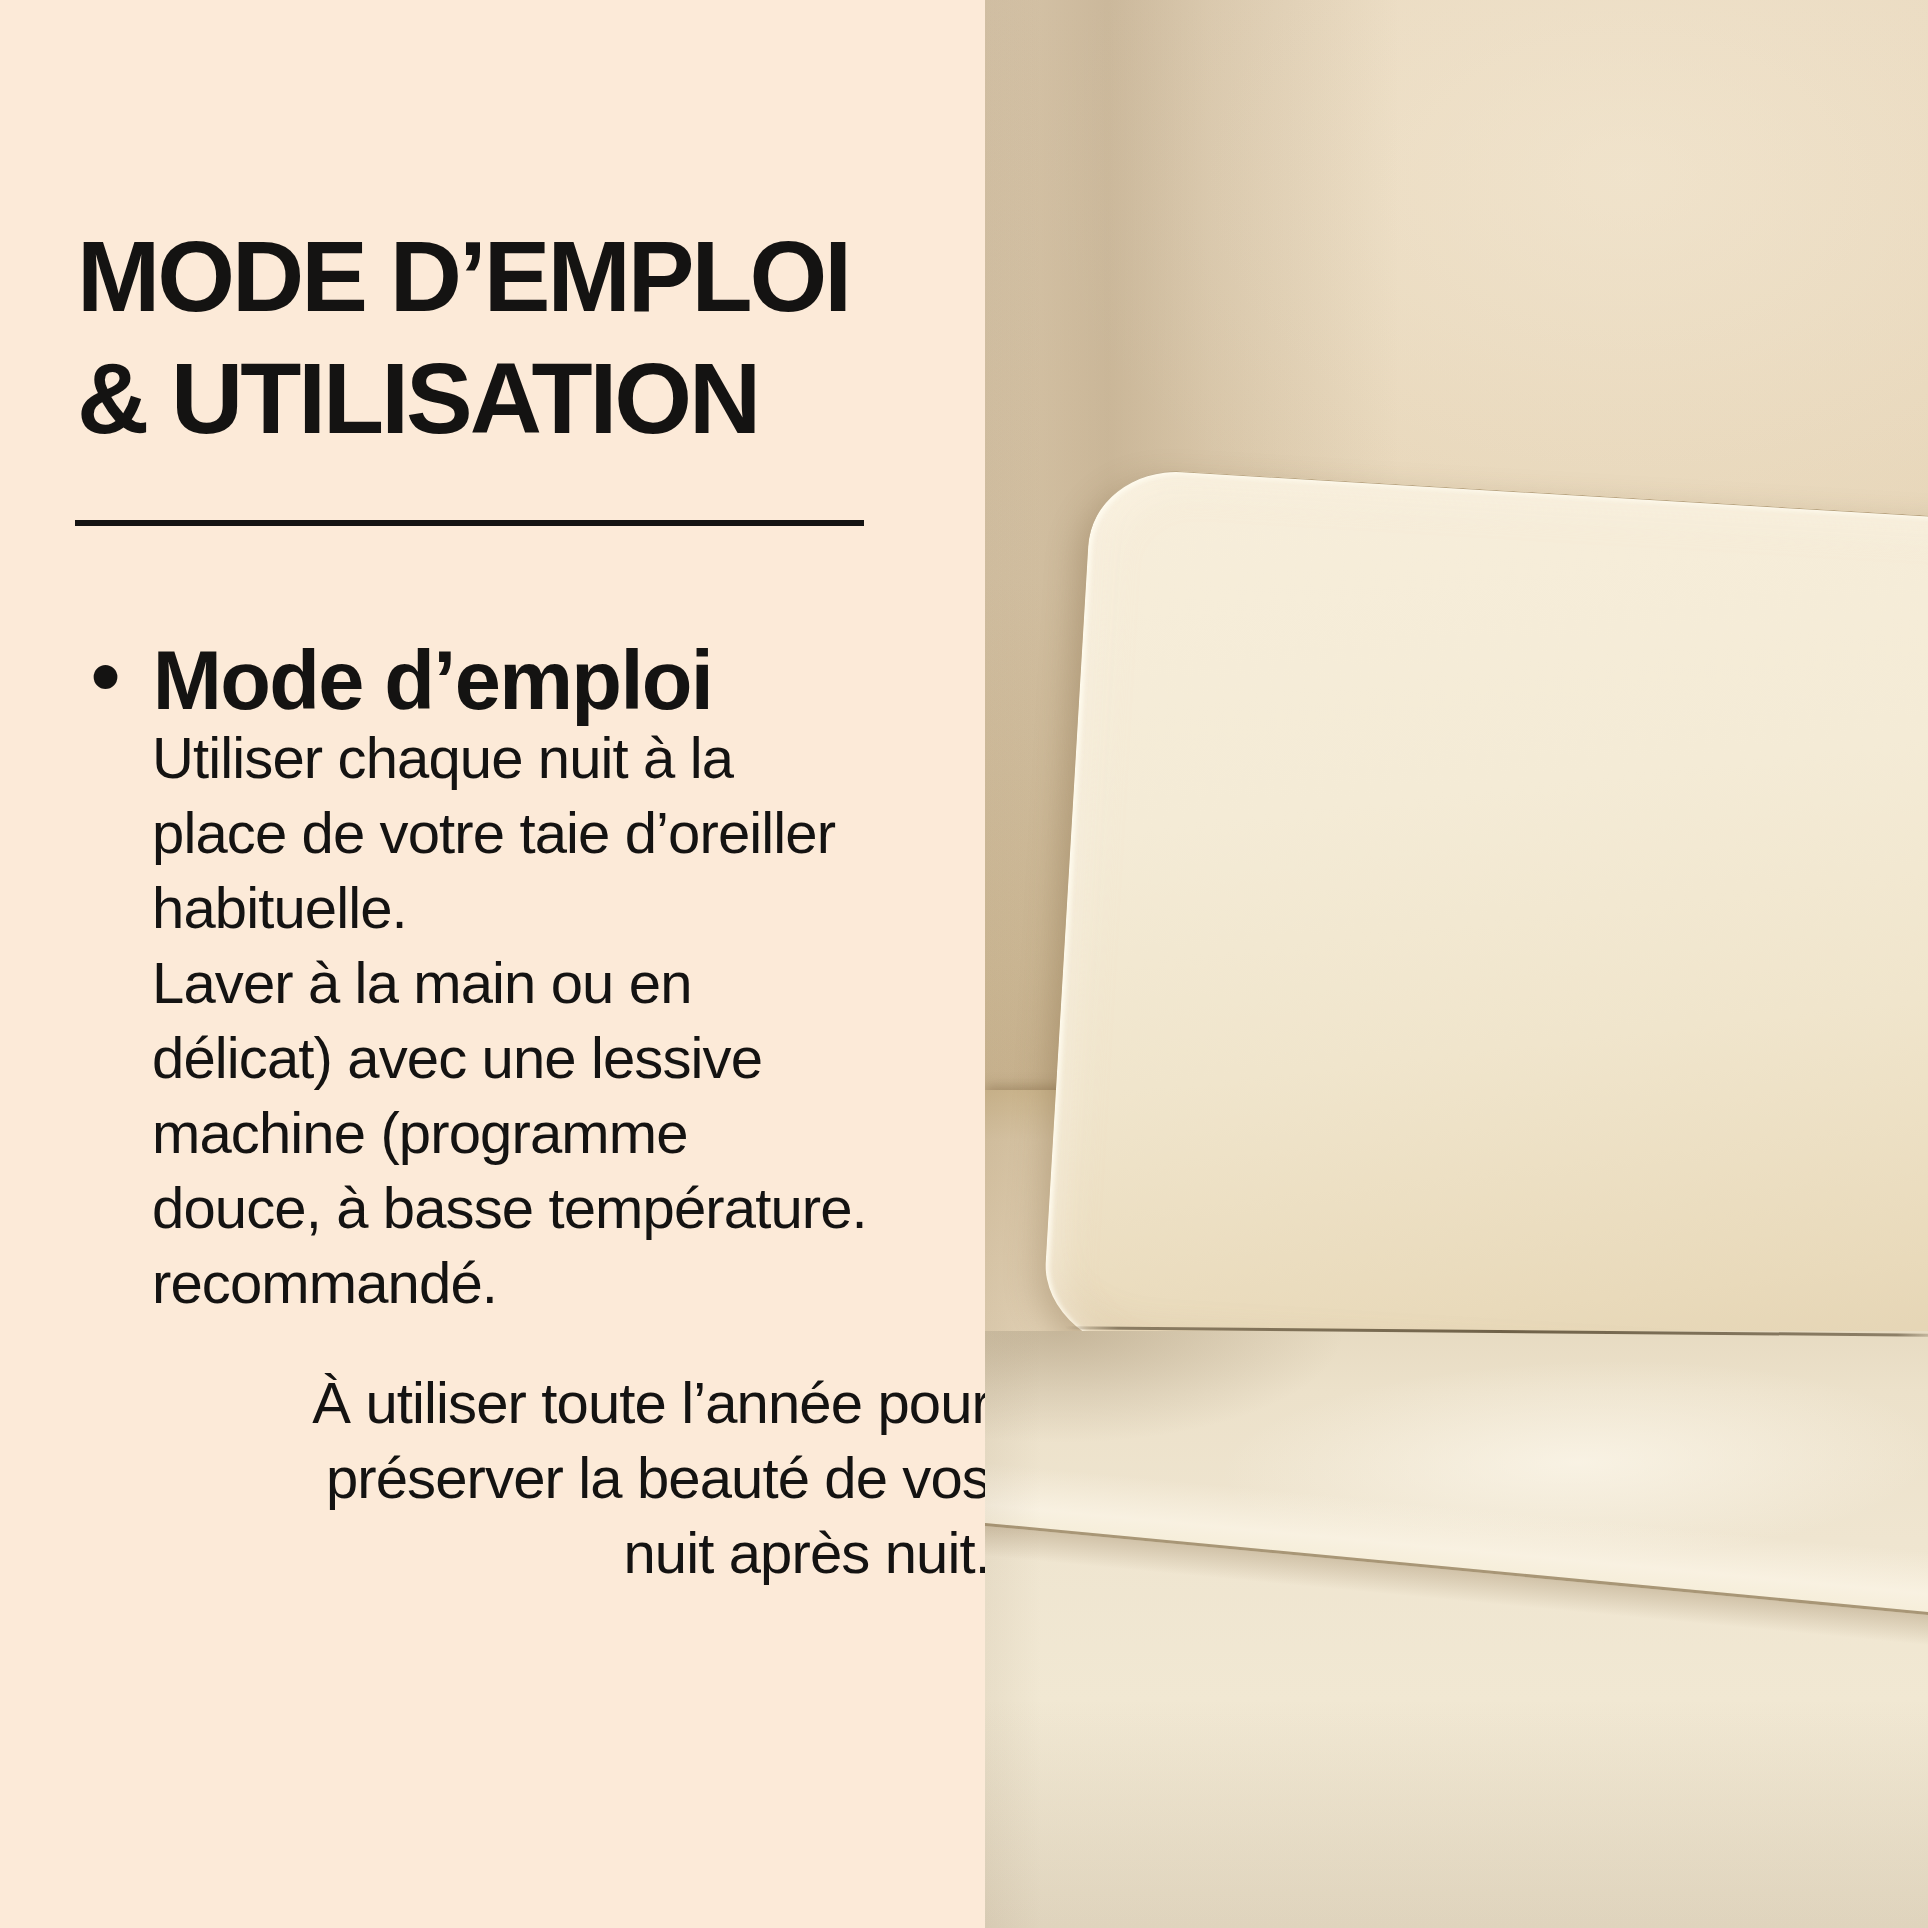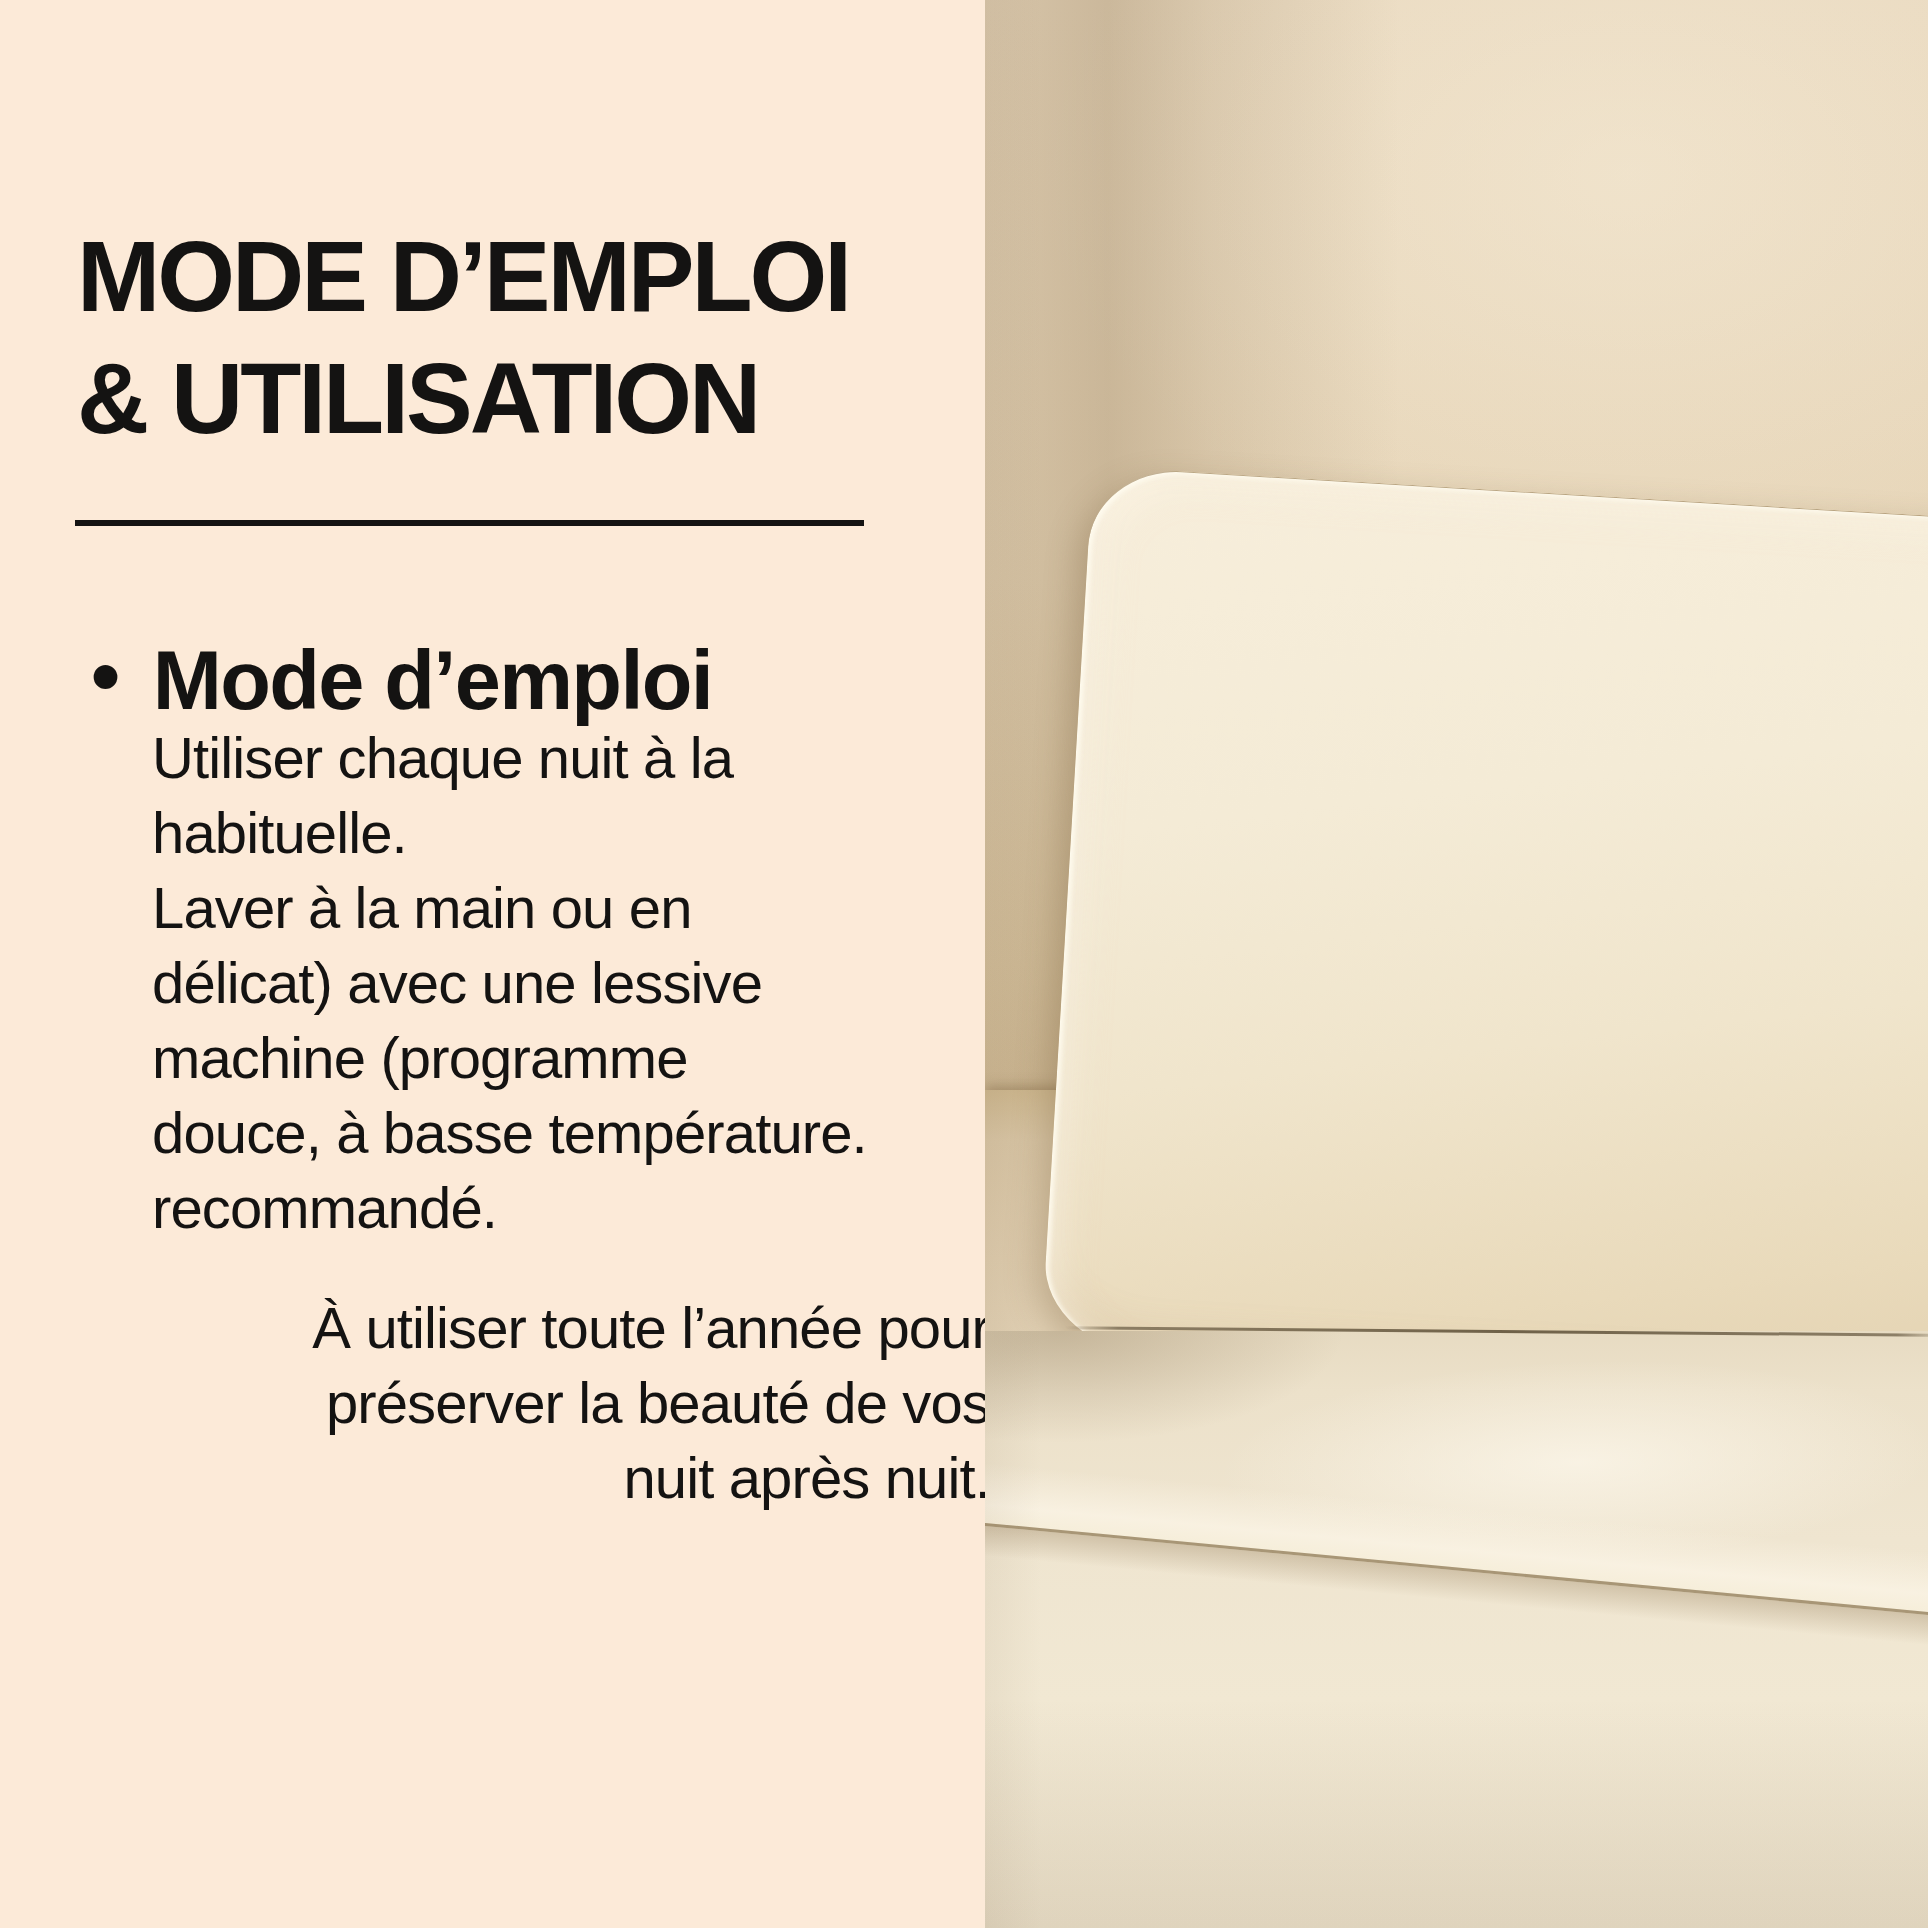--- a/index.html
+++ b/index.html
@@ -81,20 +81,21 @@
     <div class="divider"></div>
 
     <h2 class="heading">
       <span class="bullet">•</span>
       <span>Mode d’emploi</span>
     </h2>
 
     <div class="body">
       <div>
           <div class="line"><span>Utiliser chaque nuit à la</span></div>
+          <div class="line"><span>place de votre taie d’oreiller</span></div>
           <div class="line"><span>habituelle.</span></div>
           <div class="line"><span class="b">Laver à la main ou en</span></div>
           <div class="line"><span>délicat) avec une lessive</span></div>
           <div class="line"><span class="b">machine</span><span> (programme</span></div>
           <div class="line"><span>douce, à basse température.</span></div>
           <div class="line"><span>recommandé.</span></div>
         </div>
       <div class="closing">
           <div class="line"><span>À utiliser </span><span class="b">toute l’année pour</span></div>
           <div class="line"><span class="b">préserver la beauté de vos</span></div>

